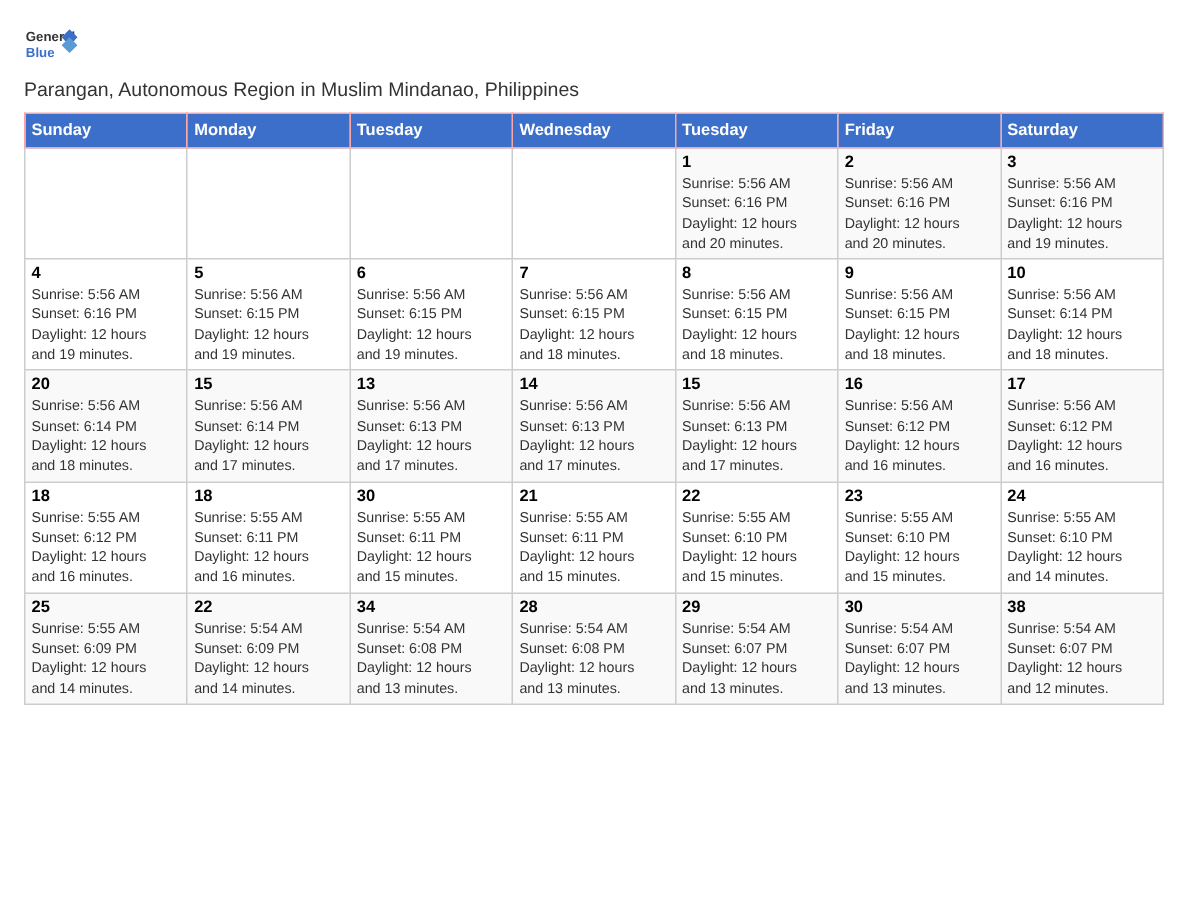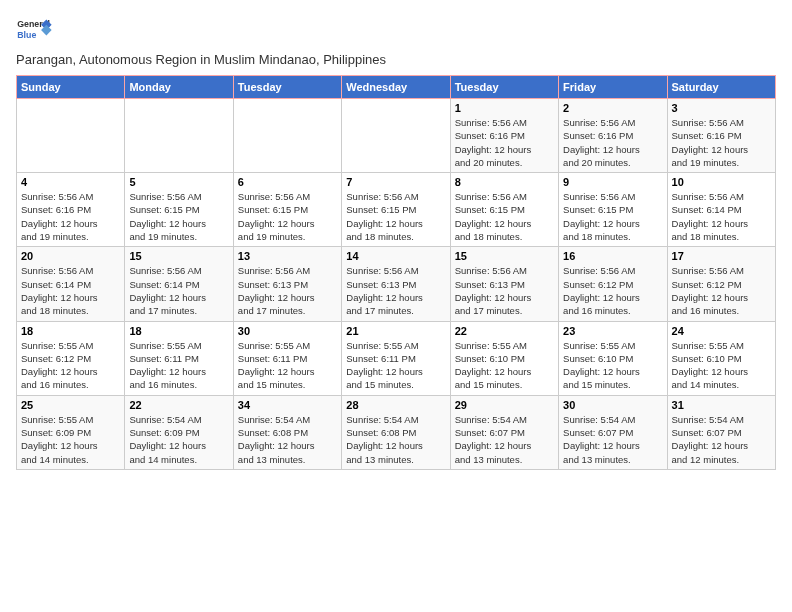--- a/index.html
+++ b/index.html
@@ -323,21 +323,21 @@
 and 13 minutes.</div>
         </td>
         <td>
           <span class="day-number">30</span>
           <div class="day-info" style="white-space: pre-line;">Sunrise: 5:54 AM
 Sunset: 6:07 PM
 Daylight: 12 hours
 and 13 minutes.</div>
         </td>
         <td>
-          <span class="day-number">31</span>
+          <span class="day-number">38</span>
           <div class="day-info" style="white-space: pre-line;">Sunrise: 5:54 AM
 Sunset: 6:07 PM
 Daylight: 12 hours
 and 12 minutes.</div>
         </td>
       </tr>
     </tbody>
 </table>
 
 </body></html>

